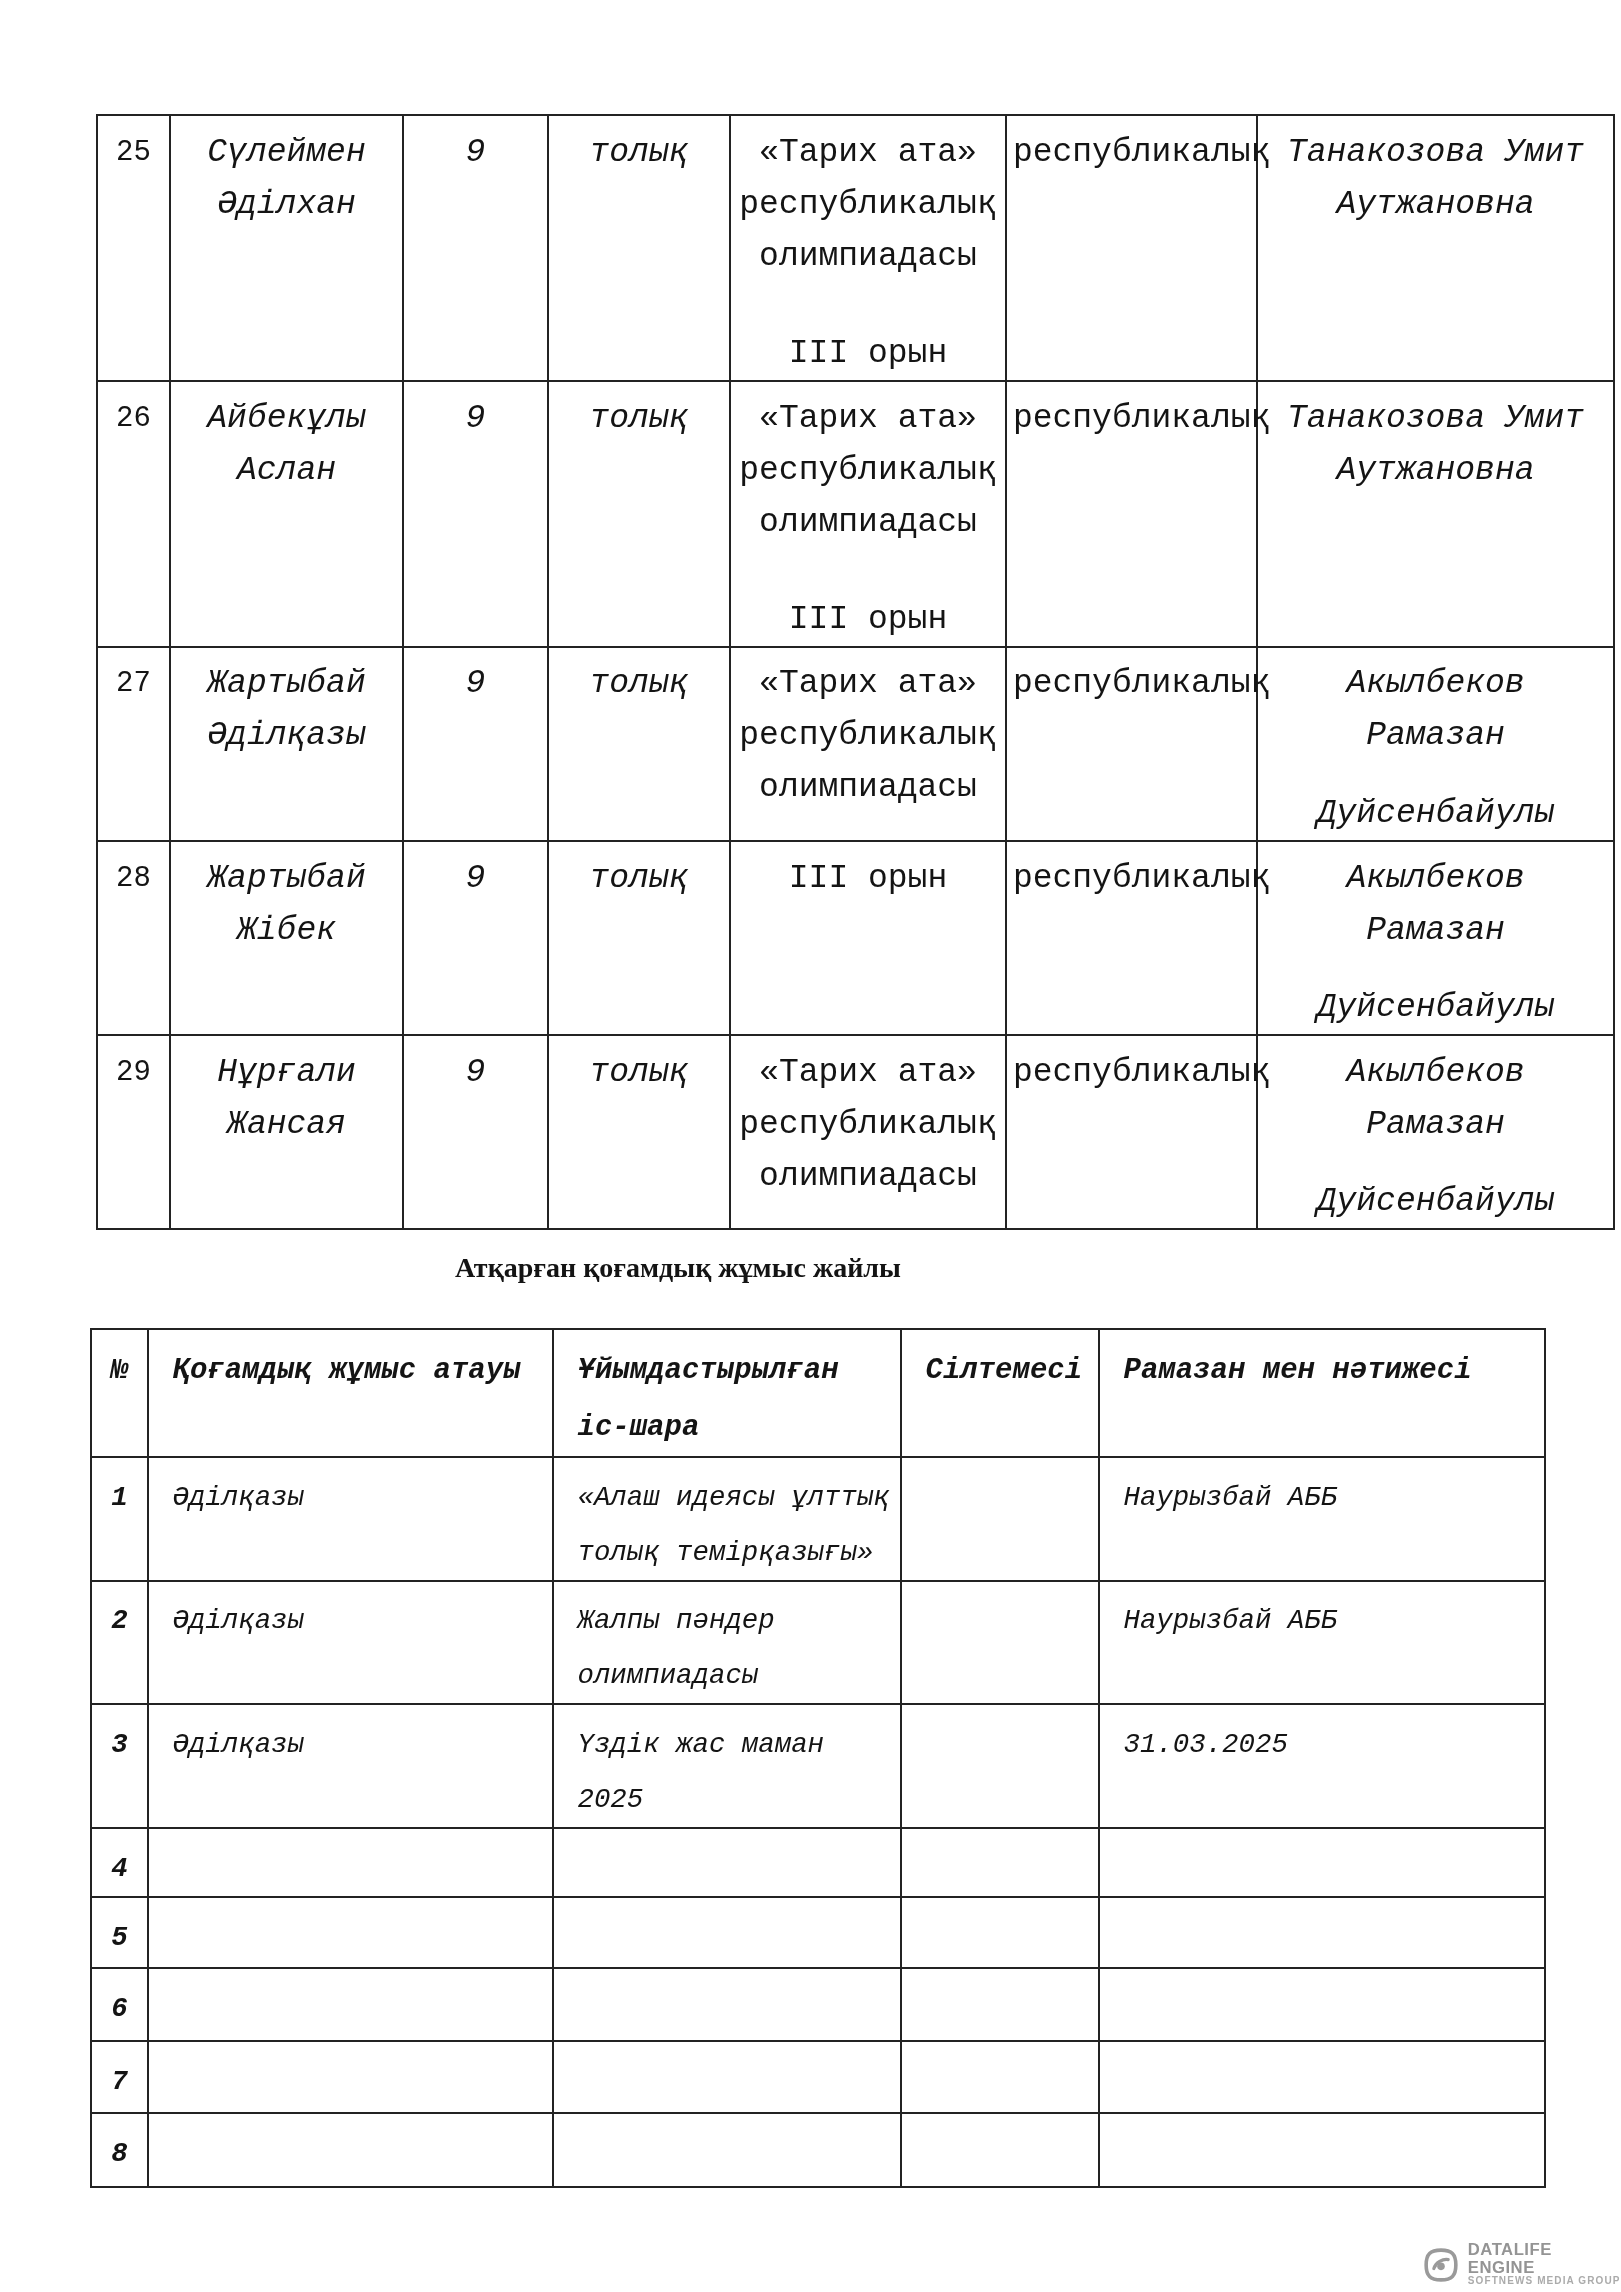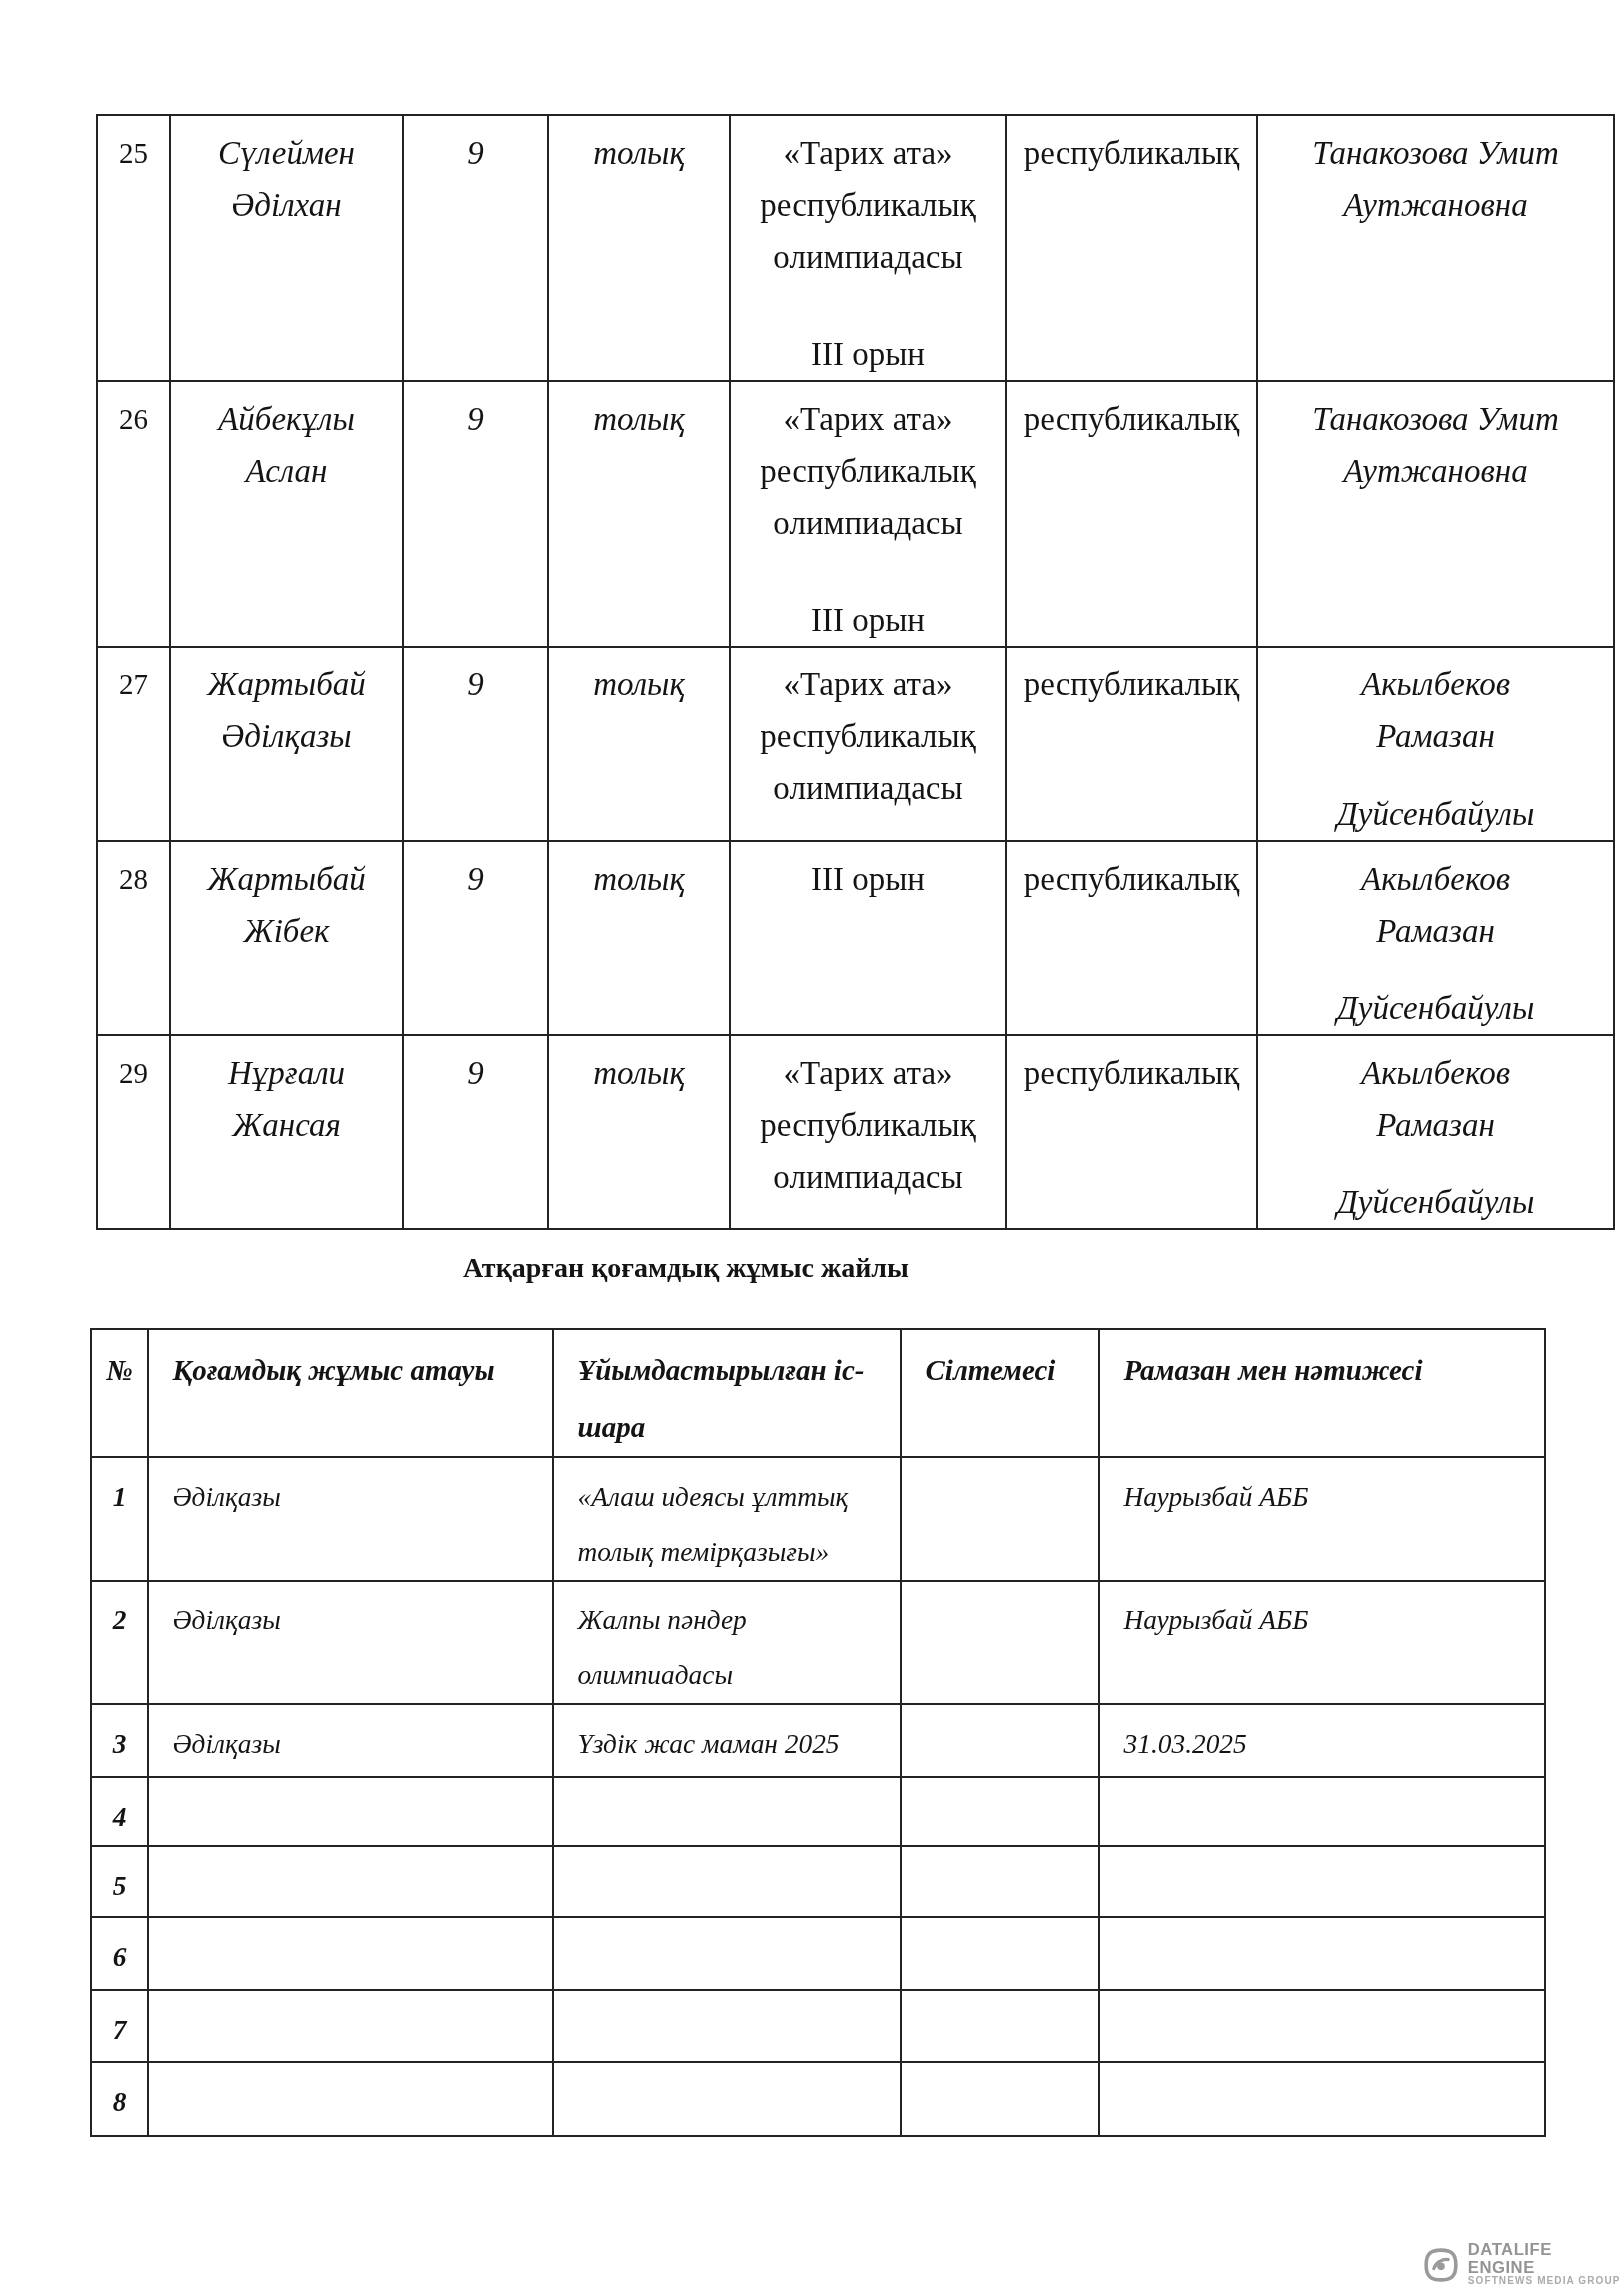--- a/index.html
+++ b/index.html
@@ -1,20 +1,20 @@
 <!DOCTYPE html>
 <html><head>
 <meta charset="utf-8">
 <style>
   html,body{margin:0;padding:0;background:#ffffff;}
   body{
     width:1621px;height:2293px;position:relative;
     font-family:"Liberation Serif", serif;color:#141414;overflow:hidden;
   }
-  table{border-collapse:collapse;table-layout:fixed;position:absolute;}
+  table{border-collapse:collapse;table-layout:fixed;position:absolute;font-family:Liberation Mono, monospace;}
   
   .t1{left:96px;top:114px;width:1517px;}
   .t1 td{
     border:2px solid #232323;border-top-width:2.9px;border-bottom-width:2.9px;
     vertical-align:top;text-align:center;padding:10.8px 5.9px 0 5.9px;
     font-size:33px;line-height:52px;
   }
   .t1 td.num{font-size:29px;}
   
   .t2{left:90px;top:1328px;width:1454px;}
@@ -28,21 +28,21 @@
   .t2 td.numcell{text-align:center;padding-left:3.9px;padding-right:3.9px;
     font-weight:bold;font-style:italic;}
   .t2 td.data{font-style:italic;margin-top:26px;}
   
   .line{display:block;}
   .it{font-style:italic;}
   .note-lg{display:block;margin-top:45px;}
   .note-sm{display:block;margin-top:25.5px;}
   
   .section-title{
-    position:absolute;left:98px;top:1251px;width:1176px;
+    position:absolute;left:90px;top:1251px;width:1176px;
     text-align:center;font-weight:bold;font-size:28px;line-height:33px;
   }
   
   .wm{
     position:absolute;left:1423px;top:2241px;
     display:flex;align-items:flex-end;gap:8.8px;color:#979797;
     font-family:"Liberation Sans", sans-serif;
   }
   .wm-logo{flex:0 0 auto;}
   .wm-title{font-size:16.7px;font-weight:bold;letter-spacing:0.5px;line-height:17.6px;color:#949494;}

